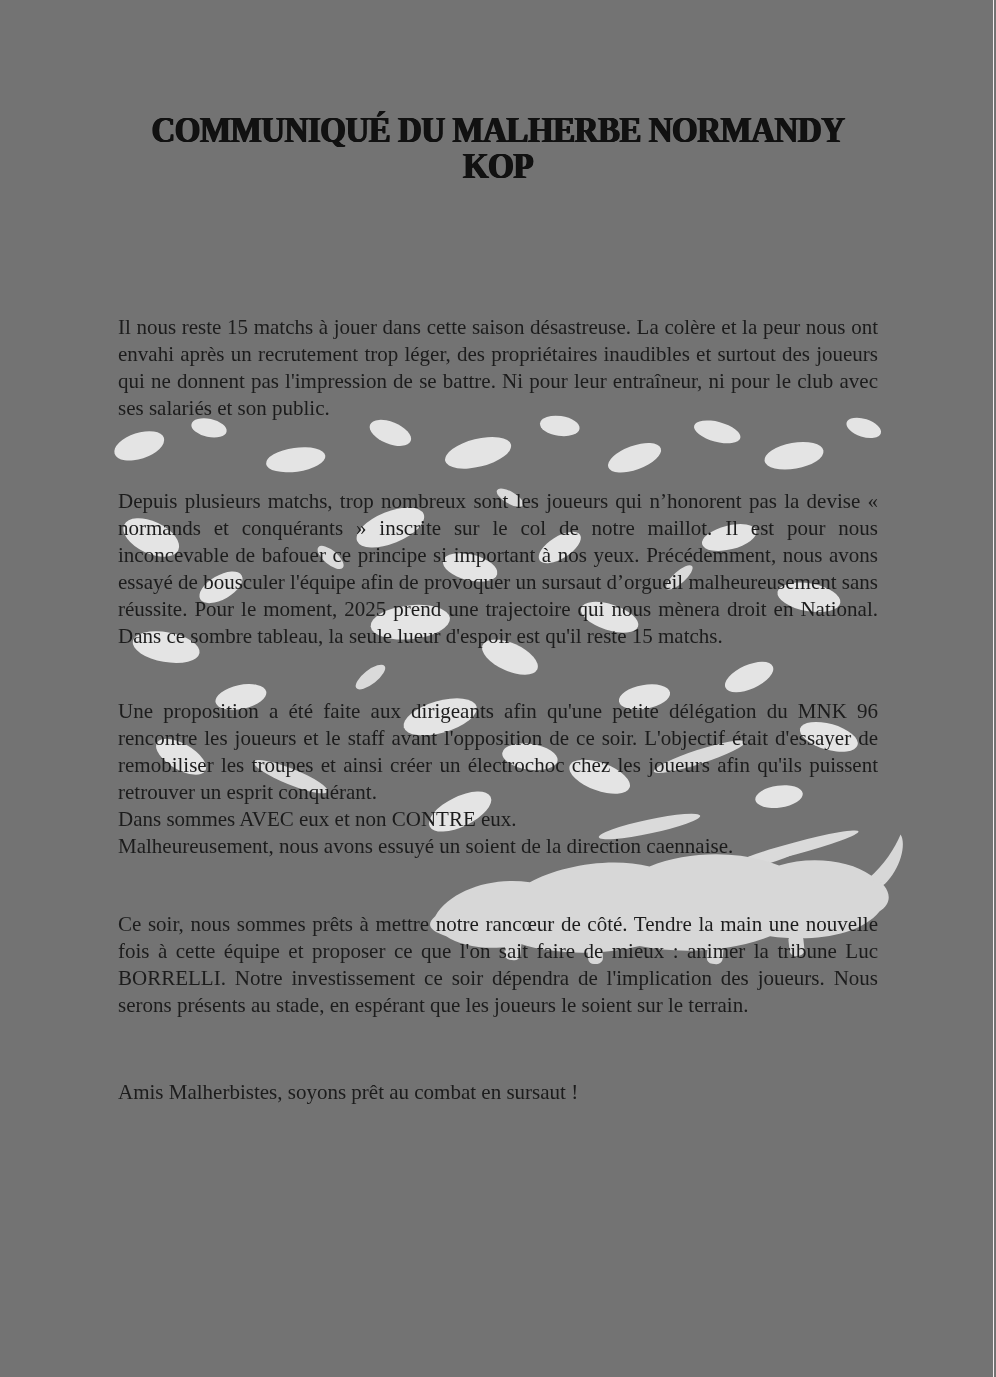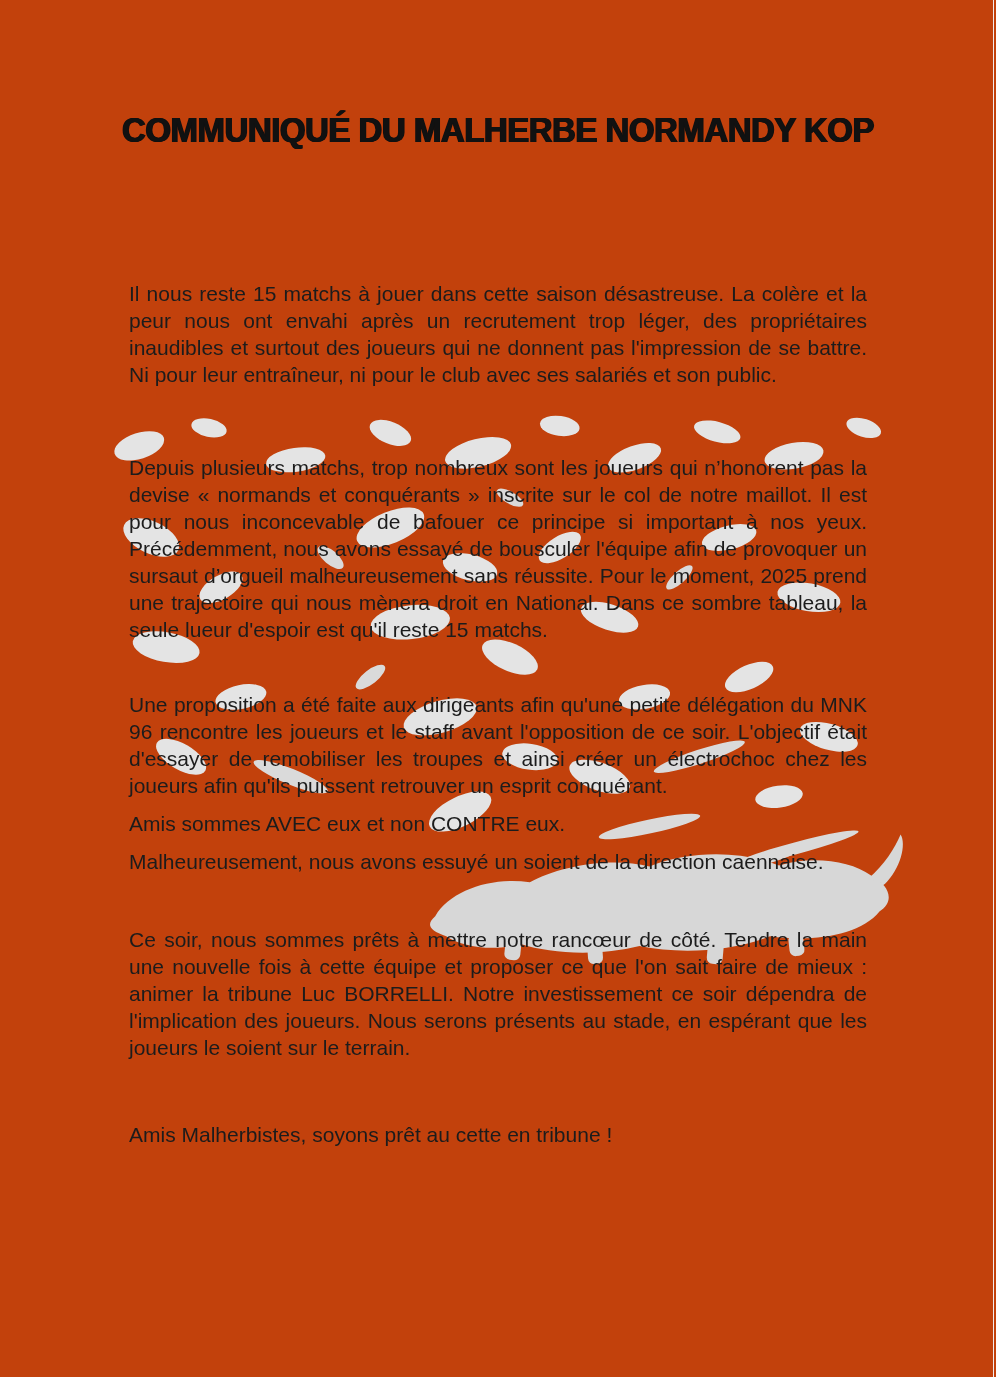--- a/index.html
+++ b/index.html
@@ -4,23 +4,23 @@
 <style>
   html, body {
     margin: 0;
     padding: 0;
     background: #ffffff;
   }
   .page {
     position: relative;
     width: 996px;
     height: 1377px;
-    background: #c2410c;
+    background: #737373;
     overflow: hidden;
-    font-family: Liberation Sans, sans-serif;
+    font-family: Liberation Serif, serif;
   }
   .watermark {
     position: absolute;
     left: 90px;
     top: 398px;
     width: 820px;
     height: 578px;
     z-index: 0;
     pointer-events: none;
   }
@@ -52,21 +52,21 @@
     text-shadow: 0.8px 0 0 currentColor, -0.8px 0 0 currentColor, 0 0.4px 0 currentColor;
     transform: scaleY(1.06);
     transform-origin: top center;
   }
   .para {
     color: #1c1c1c;
     font-size: 21px;
     line-height: 27px;
   }
   .para p {
-    margin: 11px;
+    margin: 0;
     text-align: justify;
   }
   .mb-a { margin-bottom: 66px; }
   .mb-b { margin-bottom: 48px; }
   .mb-c { margin-bottom: 51px; }
   .mb-d { margin-bottom: 60px; }
 </style>
 </head>
 <body>
 
@@ -154,26 +154,26 @@
     <div class="para mb-a">
       <p>Il nous reste 15 matchs à jouer dans cette saison désastreuse. La colère et la peur nous ont envahi après un recrutement trop léger, des propriétaires inaudibles et surtout des joueurs qui ne donnent pas l'impression de se battre. Ni pour leur entraîneur, ni pour le club avec ses salariés et son public.</p>
     </div>
 
     <div class="para mb-b">
       <p>Depuis plusieurs matchs, trop nombreux sont les joueurs qui n’honorent pas la devise « normands et conquérants » inscrite sur le col de notre maillot. Il est pour nous inconcevable de bafouer ce principe si important à nos yeux. Précédemment, nous avons essayé de bousculer l'équipe afin de provoquer un sursaut d’orgueil malheureusement sans réussite. Pour le moment, 2025 prend une trajectoire qui nous mènera droit en National. Dans ce sombre tableau, la seule lueur d'espoir est qu'il reste 15 matchs.</p>
     </div>
 
     <div class="para mb-c">
       <p>Une proposition a été faite aux dirigeants afin qu'une petite délégation du MNK 96 rencontre les joueurs et le staff avant l'opposition de ce soir. L'objectif était d'essayer de remobiliser les troupes et ainsi créer un électrochoc chez les joueurs afin qu'ils puissent retrouver un esprit conquérant.</p>
-      <p>Amis sommes AVEC eux et non CONTRE eux.</p>
+      <p>Dans sommes AVEC eux et non CONTRE eux.</p>
       <p>Malheureusement, nous avons essuyé un soient de la direction caennaise.</p>
     </div>
 
     <div class="para mb-d">
       <p>Ce soir, nous sommes prêts à mettre notre rancœur de côté. Tendre la main une nouvelle fois à cette équipe et proposer ce que l'on sait faire de mieux : animer la tribune Luc BORRELLI. Notre investissement ce soir dépendra de l'implication des joueurs. Nous serons présents au stade, en espérant que les joueurs le soient sur le terrain.</p>
     </div>
 
     <div class="para">
-      <p>Amis Malherbistes, soyons prêt au cette en tribune !</p>
+      <p>Amis Malherbistes, soyons prêt au combat en sursaut !</p>
     </div>
 
   </div>
 </div>
 
 </body></html>

